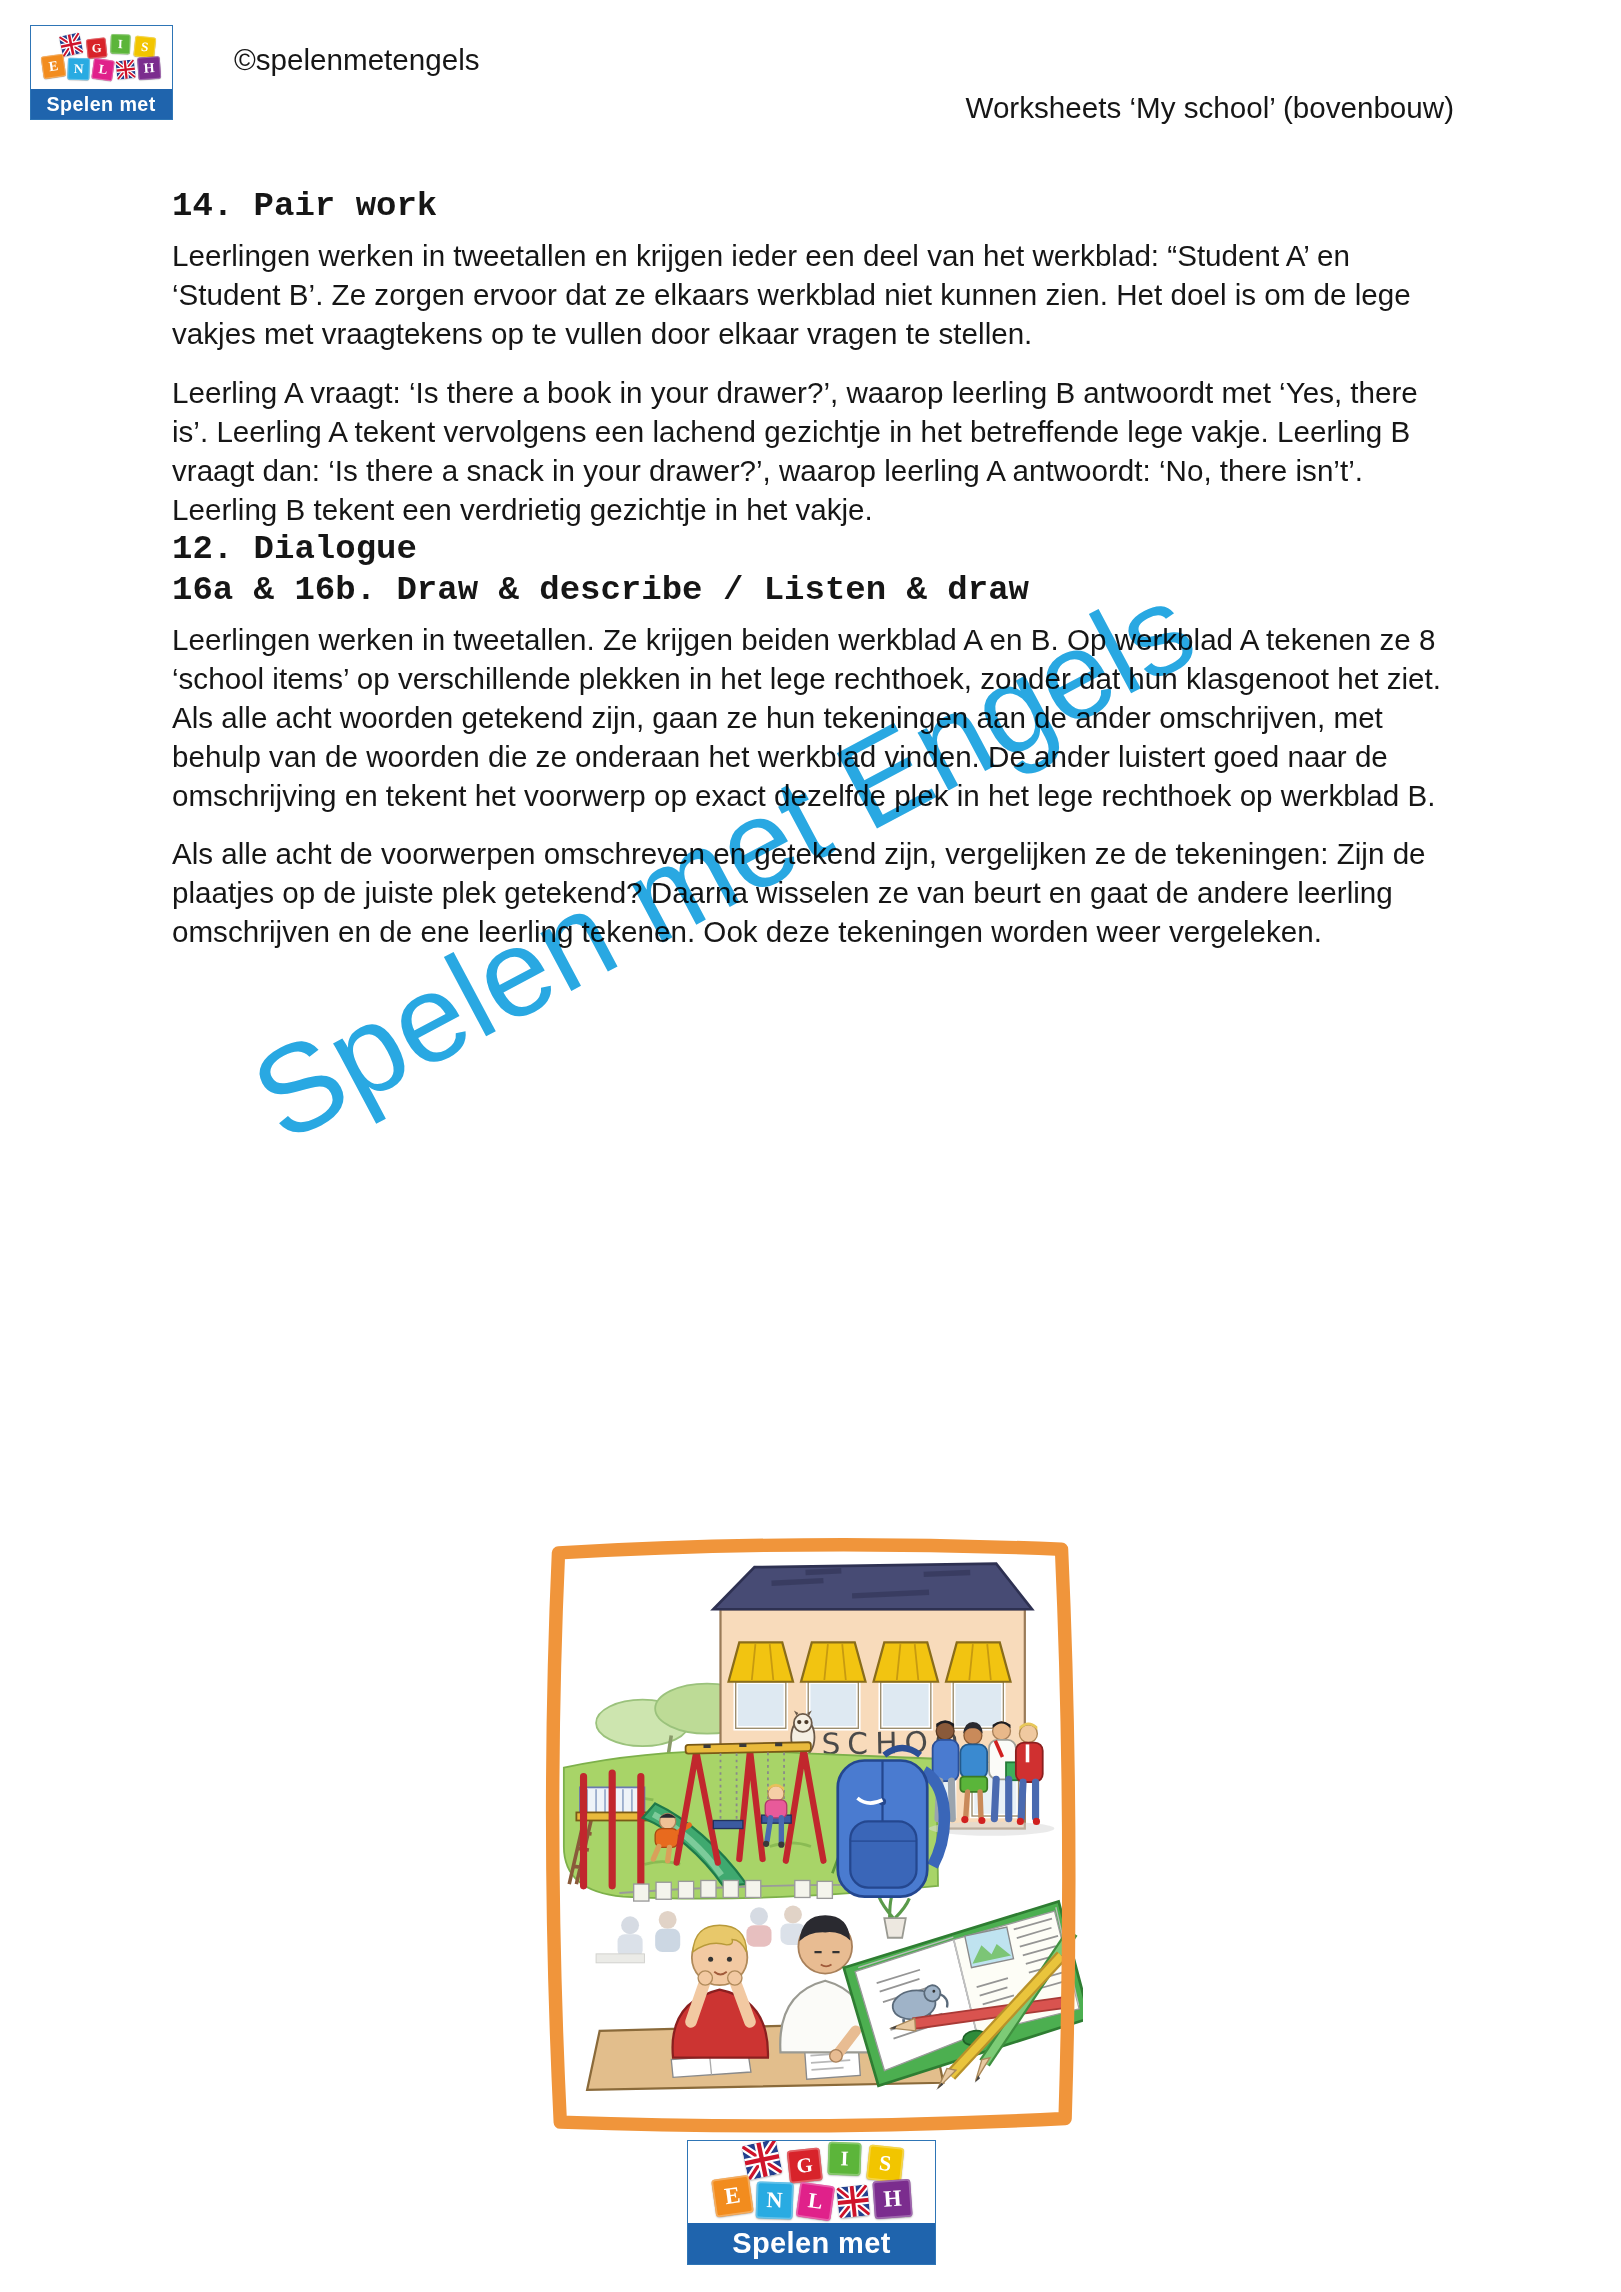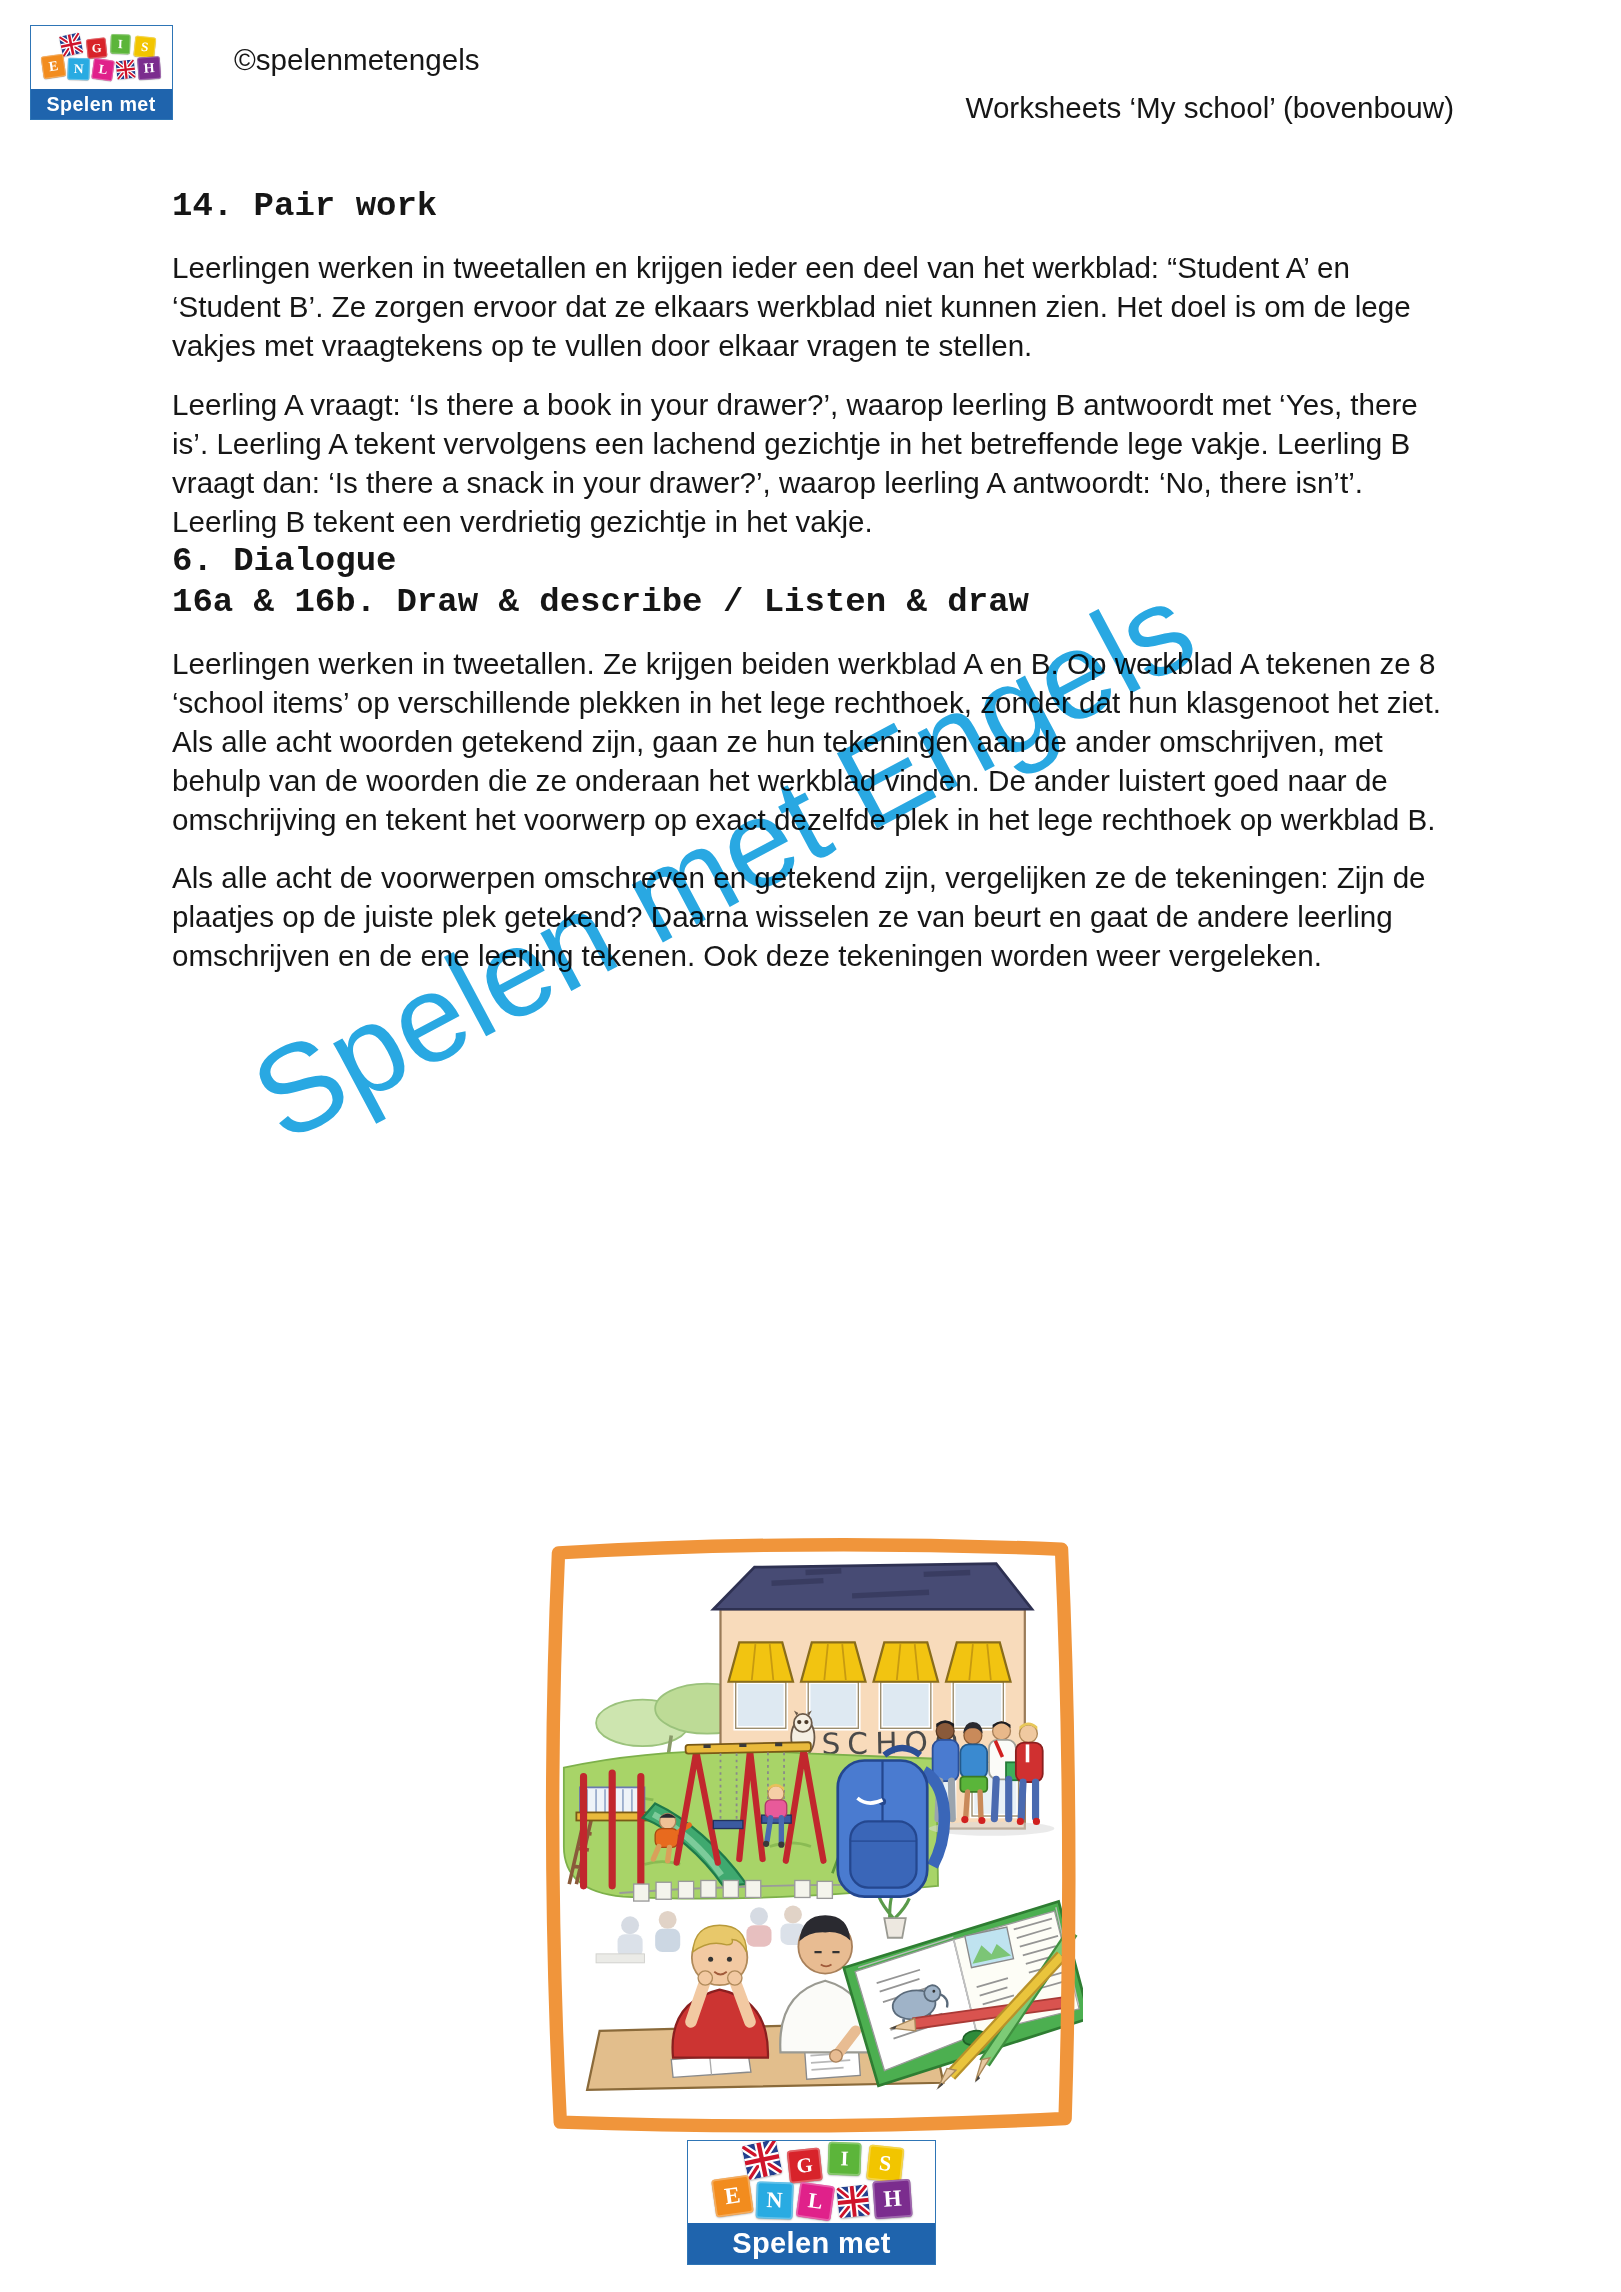--- a/index.html
+++ b/index.html
@@ -27,21 +27,21 @@
   }
 
   
   .hdr-copy  { position:absolute; left:192px; top:43px; font-size:29.6px;margin-left:42px; }
   .hdr-title { position:absolute; right:167px; top:43px; font-size:29.6px;margin-top:48px; }
 
   
   .content { position:absolute; left:172px; top:186px; width:1290px; }
   .content h2 { margin:0; font-size:34px; line-height:41px; font-weight:bold;font-family:Liberation Mono, monospace; }
   .content p  { margin:19.7px 0 0 0; font-size:29.6px; line-height:39px; }
-  .content p.first { margin-top:21px; }
+  .content p.first { margin-top:9px; }
   .gap-lg { margin-top:90px; }
   .gap-md { margin-top:54px; }
 
   
   .watermark {
     position:absolute; left:188px; top:790px; width:1075px; height:152px;
     transform:rotate(-28deg); transform-origin:center;
     font-size:124px; text-align:center; white-space:nowrap;
     color:#29a8e2; mix-blend-mode:multiply; pointer-events:none; z-index:6;
   }
@@ -89,21 +89,21 @@
   <div class="hdr-copy">©spelenmetengels</div>
   <div class="hdr-title">Worksheets ‘My school’ (bovenbouw)</div>
 
   <main class="content">
     <section>
       <h2>14. Pair work</h2>
       <p class="first">Leerlingen werken in tweetallen en krijgen ieder een deel van het werkblad: “Student A’ en ‘Student B’. Ze zorgen ervoor dat ze elkaars werkblad niet kunnen zien. Het doel is om de lege vakjes met vraagtekens op te vullen door elkaar vragen te stellen.</p>
       <p>Leerling A vraagt: ‘Is there a book in your drawer?’, waarop leerling B antwoordt met ‘Yes, there is’. Leerling A tekent vervolgens een lachend gezichtje in het betreffende lege vakje. Leerling B vraagt dan: ‘Is there a snack in your drawer?’, waarop leerling A antwoordt: ‘No, there isn’t’. Leerling B tekent een verdrietig gezichtje in het vakje.</p>
     </section>
     <section>
-      <h2 class="gap-lg">6. Dialogue</h2>
+      <h2 class="gap-lg">12. Dialogue</h2>
     </section>
     <section>
       <h2 class="gap-md">16a &amp; 16b. Draw &amp; describe / Listen &amp; draw</h2>
       <p class="first">Leerlingen werken in tweetallen. Ze krijgen beiden werkblad A en B. Op werkblad A tekenen ze 8 ‘school items’ op verschillende plekken in het lege rechthoek, zonder dat hun klasgenoot het ziet. Als alle acht woorden getekend zijn, gaan ze hun tekeningen aan de ander omschrijven, met behulp van de woorden die ze onderaan het werkblad vinden. De ander luistert goed naar de omschrijving en tekent het voorwerp op exact dezelfde plek in het lege rechthoek op werkblad B.</p>
       <p>Als alle acht de voorwerpen omschreven en getekend zijn, vergelijken ze de tekeningen: Zijn de plaatjes op de juiste plek getekend? Daarna wisselen ze van beurt en gaat de andere leerling omschrijven en de ene leerling tekenen. Ook deze tekeningen worden weer vergeleken.</p>
     </section>
   </main>
 
   <div class="watermark">Spelen met Engels</div>
 

